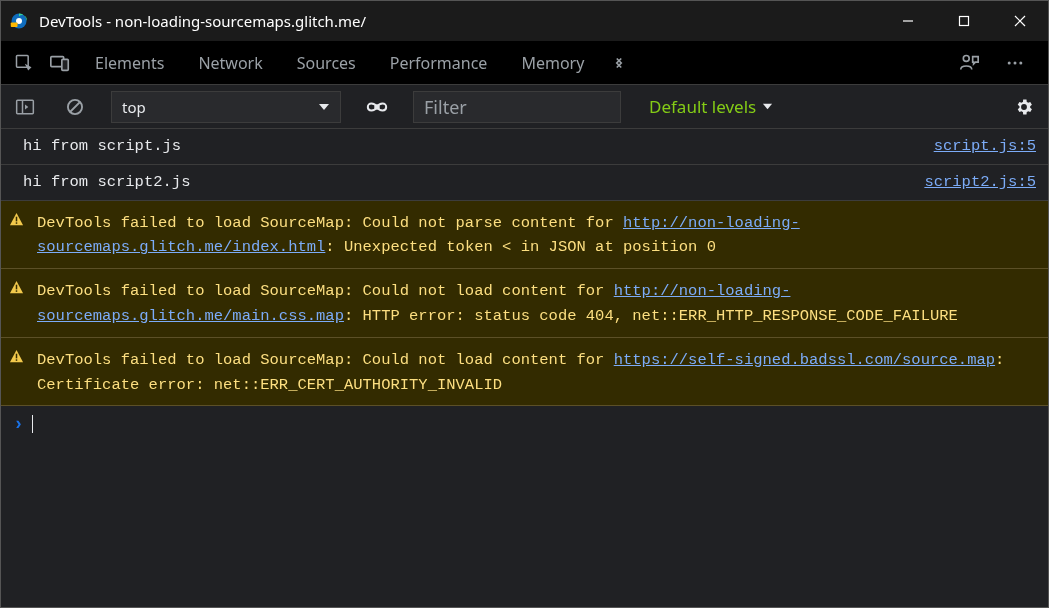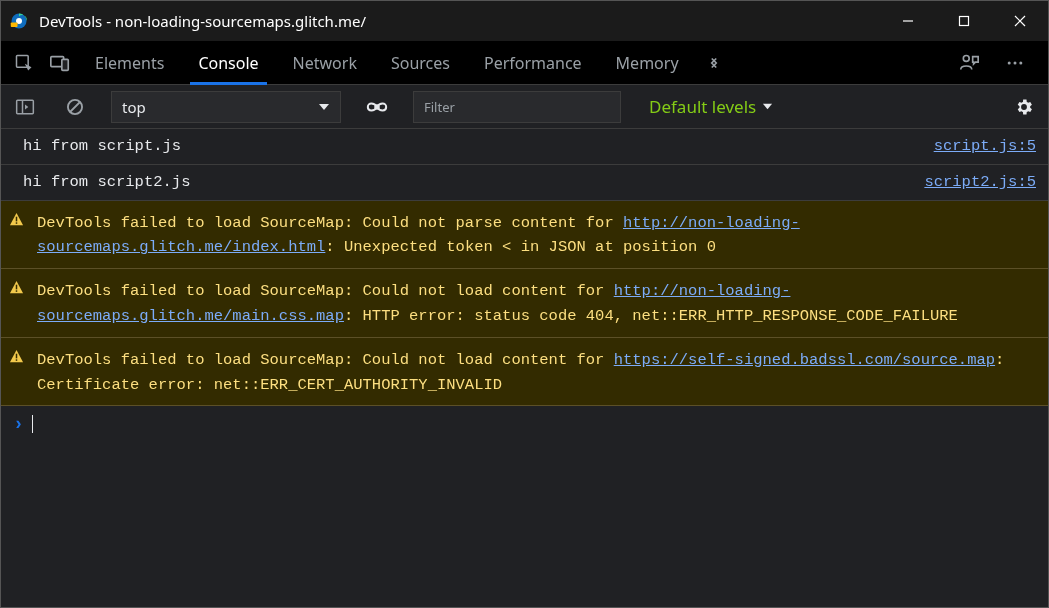--- a/index.html
+++ b/index.html
@@ -106,21 +106,21 @@
     padding: 0 10px;
     font-size: 15px;
     color: #e8eaed;
   }
   .filter-input {
     width: 208px;
     height: 32px;
     background: #292a2d;
     border: 1px solid #3c3c3c;
     padding: 0 10px;
-    font-size: 13px;
+    font-size: 18px;
     color: #e8eaed;
     display: flex; align-items: center;
   }
   .filter-input span { color: #9aa0a6; }
   .levels-select {
     height: 32px;
     display: flex; align-items: center;
     gap: 6px;
     font-size: 17px;
     color: #84cc16;
@@ -225,21 +225,20 @@
       <path d="M13 13 L21 17 L17 21 Z" fill="#9aa0a6" stroke="none"></path>
     </svg>
   </div>
   <div class="tab-icon">
     <svg width="22" height="20" viewBox="0 0 24 20" fill="none" stroke="#9aa0a6" stroke-width="1.8">
       <rect x="2" y="3" width="14" height="11" rx="1"></rect>
       <rect x="14" y="6" width="7" height="12" rx="1" fill="#202124"></rect>
     </svg>
   </div>
   <div class="tab">Elements</div>
-  <div class="tab active">Console</div>
   <div class="tab">Network</div>
   <div class="tab">Sources</div>
   <div class="tab">Performance</div>
   <div class="tab">Memory</div>
   <div class="tab-icon">
     <svg width="18" height="18" viewBox="0 0 24 24" fill="none" stroke="#9aa0a6" stroke-width="2.2">
       <path d="M6 9 L12 15 L18 9" transform="rotate(-90 12 12)"></path>
       <path d="M6 9 L12 15 L18 9" transform="rotate(90 12 12)"></path>
     </svg>
   </div>

